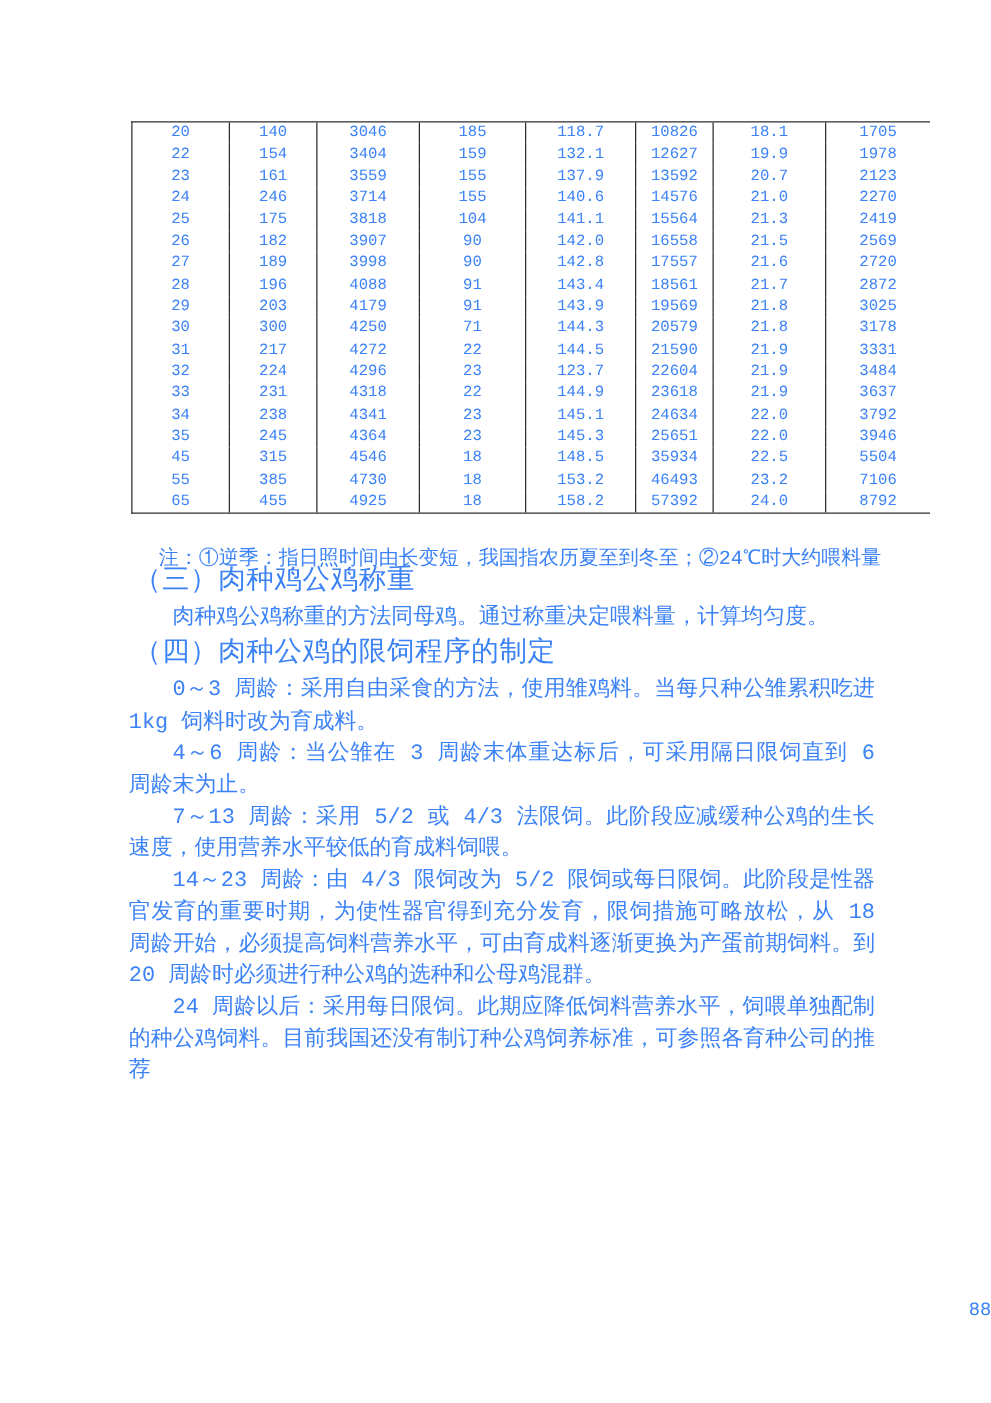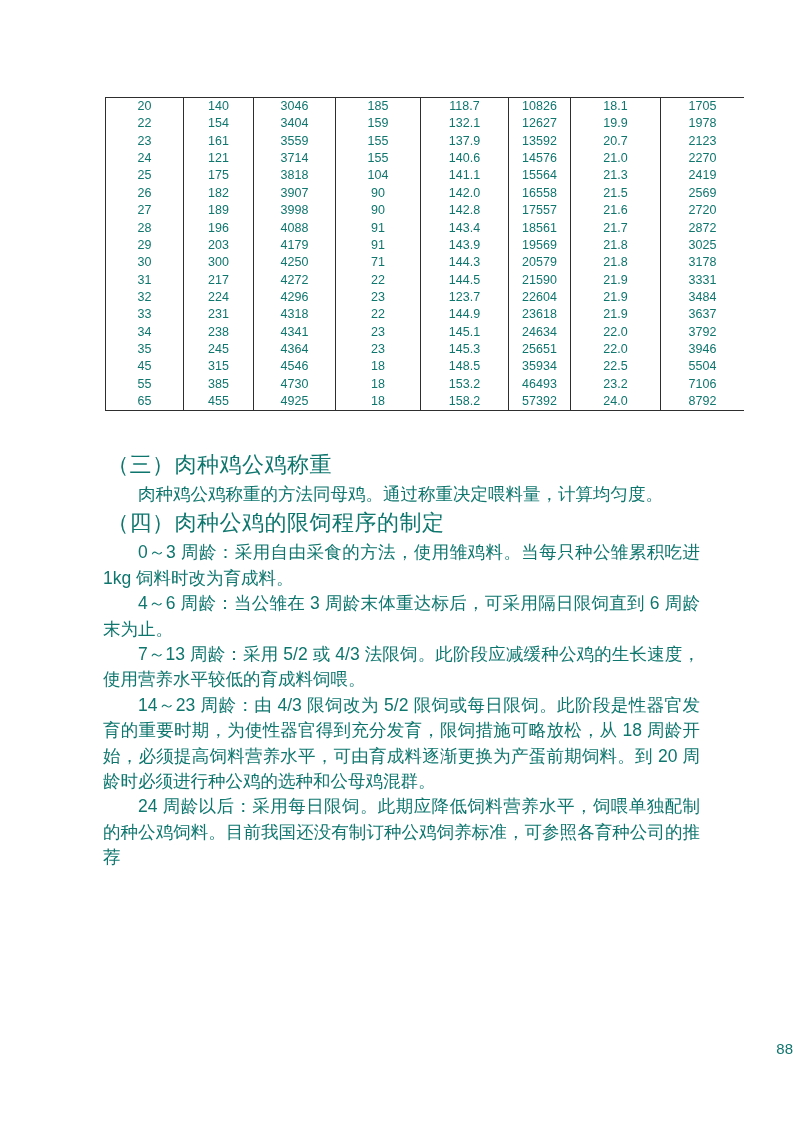--- a/index.html
+++ b/index.html
@@ -1,18 +1,18 @@
 <!DOCTYPE html>
 <html><head>
 <meta charset="utf-8">
 <style>
   html,body { margin:0; padding:0; background:#ffffff; }
   .page {
     position:relative; width:793px; height:1122px; background:#ffffff;
-    font-family:Liberation Sans, sans-serif; color:#0f766e; overflow:hidden;
+    font-family:Liberation Mono, monospace; color:#3b82f6; overflow:hidden;
   }
   
   .data-table {
     position:absolute; left:105px; top:97px;
     border-top:1.5px solid #2e2e2e; border-bottom:1.5px solid #2e2e2e;
     border-left:1px solid #2e2e2e;
   }
   .trow { display:flex; height:17.37px; }
   .tcell {
     box-sizing:border-box; border-right:1px solid #2e2e2e;
@@ -79,21 +79,21 @@
         <div class="tcell">161</div>
         <div class="tcell">3559</div>
         <div class="tcell">155</div>
         <div class="tcell">137.9</div>
         <div class="tcell">13592</div>
         <div class="tcell">20.7</div>
         <div class="tcell">2123</div>
       </div>
       <div class="trow">
         <div class="tcell">24</div>
-        <div class="tcell">121</div>
+        <div class="tcell">246</div>
         <div class="tcell">3714</div>
         <div class="tcell">155</div>
         <div class="tcell">140.6</div>
         <div class="tcell">14576</div>
         <div class="tcell">21.0</div>
         <div class="tcell">2270</div>
       </div>
       <div class="trow">
         <div class="tcell">25</div>
         <div class="tcell">175</div>
@@ -229,20 +229,21 @@
         <div class="tcell">455</div>
         <div class="tcell">4925</div>
         <div class="tcell">18</div>
         <div class="tcell">158.2</div>
         <div class="tcell">57392</div>
         <div class="tcell">24.0</div>
         <div class="tcell">8792</div>
       </div>
     </div>
 
+  <div class="footnote">注：①逆季：指日照时间由长变短，我国指农历夏至到冬至；②24℃时大约喂料量</div>
 
   <div class="content">
     <div class="heading">（三）肉种鸡公鸡称重</div>
     <p class="body">肉种鸡公鸡称重的方法同母鸡。通过称重决定喂料量，计算均匀度。</p>
 
     <div class="heading">（四）肉种公鸡的限饲程序的制定</div>
     <p class="body">0～3 周龄：采用自由采食的方法，使用雏鸡料。当每只种公雏累积吃进 1kg 饲料时改为育成料。</p>
     <p class="body">4～6 周龄：当公雏在 3 周龄末体重达标后，可采用隔日限饲直到 6 周龄末为止。</p>
     <p class="body">7～13 周龄：采用 5/2 或 4/3 法限饲。此阶段应减缓种公鸡的生长速度，使用营养水平较低的育成料饲喂。</p>
     <p class="body">14～23 周龄：由 4/3 限饲改为 5/2 限饲或每日限饲。此阶段是性器官发育的重要时期，为使性器官得到充分发育，限饲措施可略放松，从 18 周龄开始，必须提高饲料营养水平，可由育成料逐渐更换为产蛋前期饲料。到 20 周龄时必须进行种公鸡的选种和公母鸡混群。</p>

